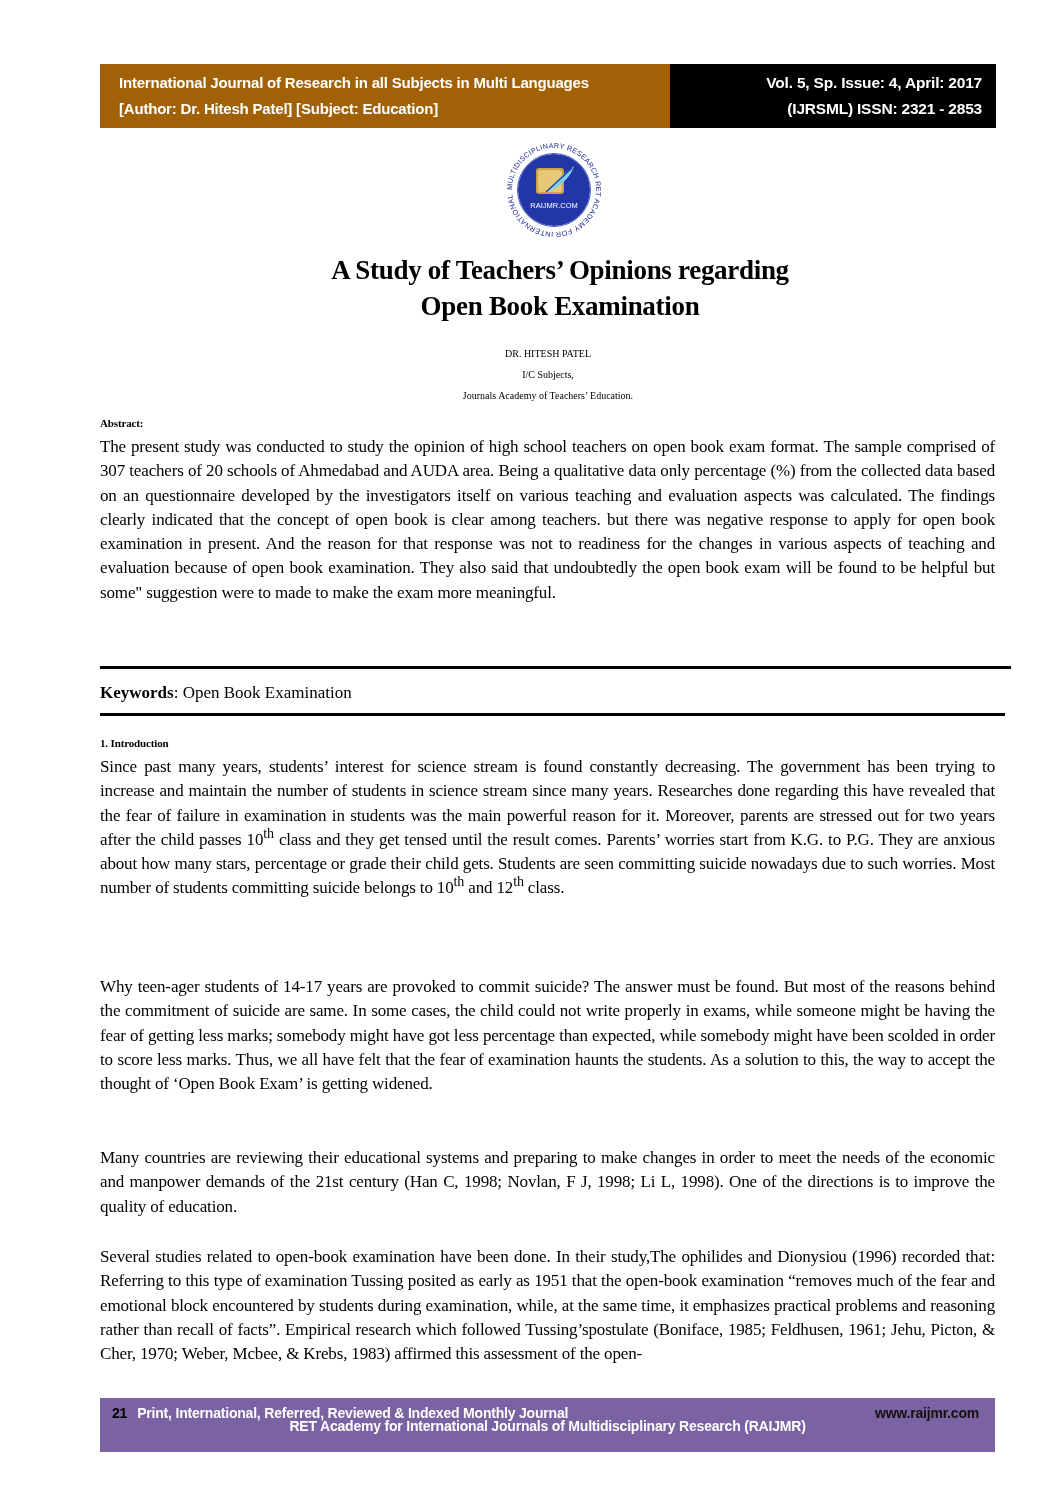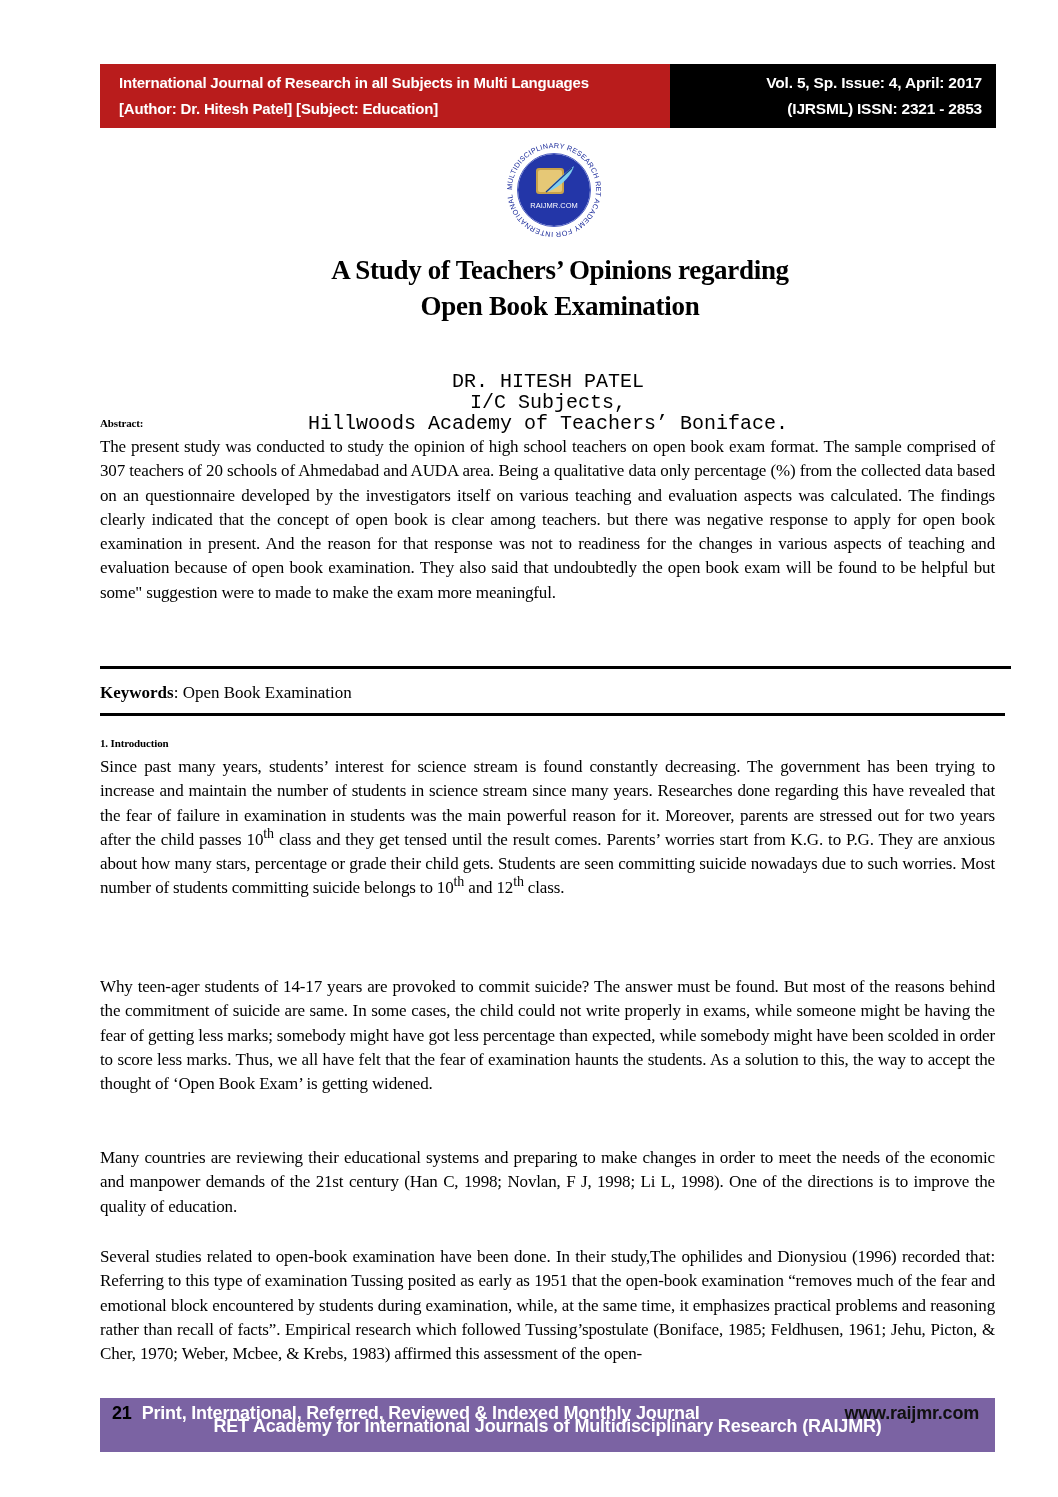--- a/index.html
+++ b/index.html
@@ -1,42 +1,42 @@
 <!DOCTYPE html>
 <html><head>
 <meta charset="utf-8">
 <style>
   html, body { margin: 0; padding: 0; background: #ffffff; }
   body { width: 1058px; height: 1497px; position: relative; overflow: hidden; }
 
   .header { position: absolute; left: 100px; top: 64px; width: 896px; height: 64px; display: flex; }
-  .header-left { width: 570px; background: #b91c1c; color: #ffffff; font-family: "Liberation Sans", sans-serif; font-weight: bold; font-size: 15px; padding: 6px 0 0 19px; box-sizing: border-box; line-height: 26px; letter-spacing: -0.2px; }
+  .header-left { width: 570px; background: #a16207; color: #ffffff; font-family: "Liberation Sans", sans-serif; font-weight: bold; font-size: 15px; padding: 6px 0 0 19px; box-sizing: border-box; line-height: 26px; letter-spacing: -0.2px; }
   .header-right { flex: 1; background: #000000; color: #ffffff; font-family: "Liberation Sans", sans-serif; font-weight: bold; font-size: 15.5px; text-align: right; padding: 6px 14px 0 8px; box-sizing: border-box; line-height: 26px; letter-spacing: -0.2px; }
   .header-right span, .header-left span { display: block; white-space: nowrap; }
 
   .logo { position: absolute; left: 500px; top: 140px; width: 108px; height: 100px; }
 
   .title { position: absolute; left: 112px; width: 896px; top: 252px; text-align: center; font-family: "Liberation Serif", serif; font-weight: bold; font-size: 27px; line-height: 36px; letter-spacing: -0.3px; }
   .title span { display: block; }
 
-  .author { position: absolute; left: 100px; width: 896px; top: 343px; text-align: center; font-family: Liberation Mono, monospace; font-size: 20px; line-height: 21px; margin-top: 28px; }
+  .author { position: absolute; left: 100px; width: 896px; top: 343px; text-align: center; font-family: Liberation Serif, serif; font-size: 10px; line-height: 21px; }
   .author span { display: block; }
 
   .body-text { position: absolute; left: 100px; width: 895px; font-family: "Liberation Serif", serif; font-size: 17px; line-height: 24.3px; text-align: justify; color: #000; letter-spacing: -0.15px; }
   .body-text p { margin: 0; }
   .heading { font-weight: bold; font-size: 11px; line-height: 24px; }
 
   .rule { position: absolute; height: 3px; background: #000; left: 100px; }
 
   .keywords { position: absolute; left: 100px; top: 681px; font-family: "Liberation Serif", serif; font-size: 17px; line-height: 24px; }
   .keywords b { font-weight: bold; }
 
   sup { font-size: 14px; line-height: 0; vertical-align: super; }
 
-  .footer { position: absolute; left: 100px; top: 1398px; width: 895px; height: 54px; background: #7b63a3; font-family: "Liberation Sans", sans-serif; font-weight: bold; color: #ffffff; font-size: 18px; }
+  .footer { position: absolute; left: 100px; top: 1398px; width: 895px; height: 54px; background: #7b63a3; font-family: "Liberation Sans", sans-serif; font-weight: bold; color: #ffffff; font-size: 14px; }
   .footer-row1 { position: absolute; left: 12px; top: 4px; right: 16px; display: flex; justify-content: space-between; line-height: 22px; white-space: nowrap; letter-spacing: -0.2px; }
   .footer-row1 .page-num { color: #000; margin-right: 10px; }
   .footer-row1 .url { color: #111; }
   .footer-row2 { position: absolute; left: 0; right: 0; top: 17px; text-align: center; line-height: 22px; white-space: nowrap; letter-spacing: -0.2px; }
 </style>
 </head>
 <body>
 
 <div class="header">
   <div class="header-left">
@@ -71,21 +71,21 @@
 </div>
 
 <div class="title">
   <span>A Study of Teachers’ Opinions regarding</span>
   <span>Open Book Examination</span>
 </div>
 
 <div class="author">
   <span>DR. HITESH PATEL</span>
   <span>I/C Subjects,</span>
-  <span>Hillwoods Academy of Teachers’ Boniface.</span>
+  <span>Journals Academy of Teachers’ Education.</span>
 </div>
 
 <div class="body-text" style="top: 411px;">
   <div class="heading">Abstract:</div>
   <p>The present study was conducted to study the opinion of high school teachers on open book exam format. The sample comprised of 307 teachers of 20 schools of Ahmedabad and AUDA area. Being a qualitative data only percentage (%) from the collected data based on an questionnaire developed by the investigators itself on various teaching and evaluation aspects was calculated. The findings clearly indicated that the concept of open book is clear among teachers. but there was negative response to apply for open book examination in present. And the reason for that response was not to readiness for the changes in various aspects of teaching and evaluation because of open book examination. They also said that undoubtedly the open book exam will be found to be helpful but some" suggestion were to made to make the exam more meaningful.</p>
 </div>
 
 <div class="rule" style="top: 666px; width: 911px;"></div>
 
 <div class="keywords">

